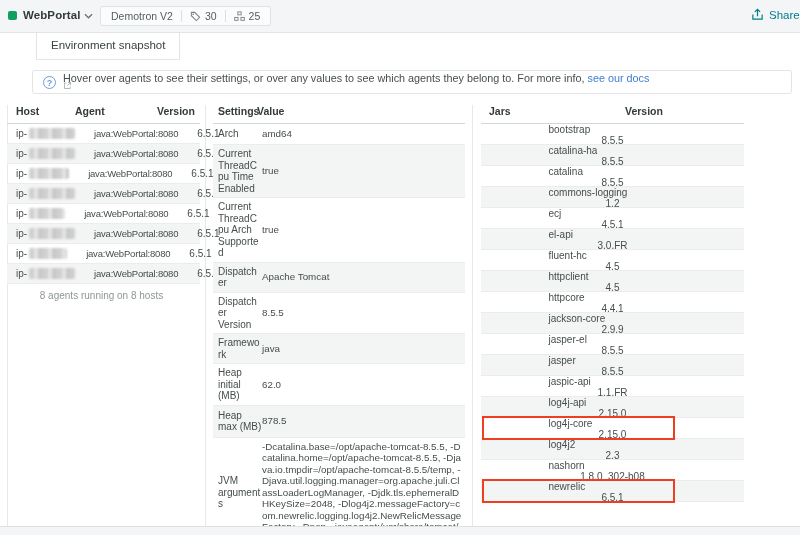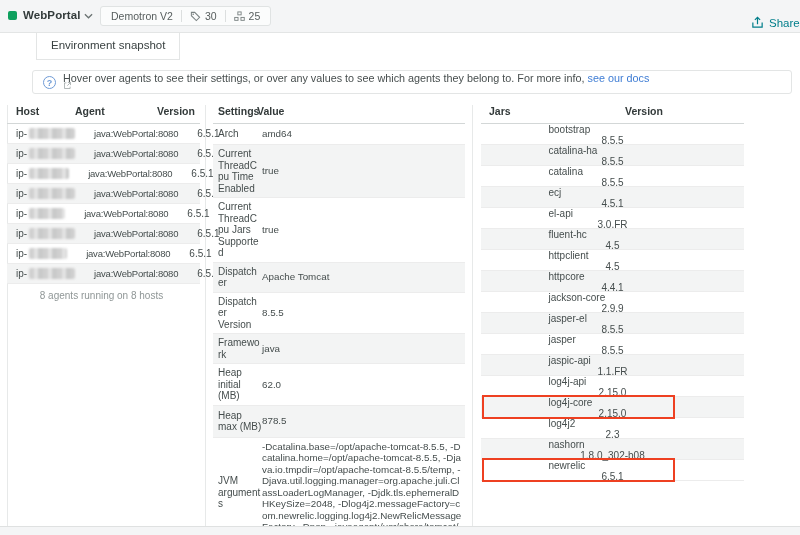--- a/index.html
+++ b/index.html
@@ -23,21 +23,21 @@
   .app-caret{position:absolute; left:84px; top:13px;}
   .entity-pill{
     position:absolute; left:100px; top:6px; height:20px;
     display:flex; align-items:center; gap:8px; padding:0 10px;
     background:#fbfcfc; border:1px solid #e0e3e3; border-radius:3px;
     font-size:10.5px; color:#565d5d;
   }
   .psep{width:1px; height:12px; background:#dcdfdf;}
   .pill-item{display:flex; align-items:center; gap:4px;}
   .share-btn{
-    position:absolute; left:751px; top:16px; display:flex; align-items:center; gap:5px;
+    position:absolute; left:751px; top:8px; display:flex; align-items:center; gap:5px;
     color:var(--teal); font-size:11.5px; white-space:nowrap; cursor:pointer;
   }
 
   
   .card{
     position:absolute; top:32px; left:0; width:800px; height:495px;
     background:#fff; border-top:1px solid var(--border); border-bottom:1px solid #dfe1e1;
     overflow:hidden;
   }
   .tab{
@@ -249,21 +249,21 @@
     <div id="settings-rows">
         <div class="srow">
     <span class="slabel">Arch</span>
     <span class="sval"><span>amd64</span></span>
   </div>
         <div class="srow">
     <span class="slabel">Current ThreadCpu Time Enabled</span>
     <span class="sval"><span>true</span></span>
   </div>
         <div class="srow">
-    <span class="slabel">Current ThreadCpu Jars Supported</span>
+    <span class="slabel">Current ThreadCpu Arch Supported</span>
     <span class="sval"><span>true</span></span>
   </div>
         <div class="srow">
     <span class="slabel">Dispatcher</span>
     <span class="sval"><span>Apache Tomcat</span></span>
   </div>
         <div class="srow minh2">
     <span class="slabel">Dispatcher Version</span>
     <span class="sval"><span>8.5.5</span></span>
   </div>
@@ -298,20 +298,24 @@
   </div>
         <div class="jrow">
     <span class="jname">catalina-ha</span>
     <span class="jver">8.5.5</span>
   </div>
         <div class="jrow">
     <span class="jname">catalina</span>
     <span class="jver">8.5.5</span>
   </div>
         <div class="jrow">
+    <span class="jname">commons-logging</span>
+    <span class="jver">1.2</span>
+  </div>
+        <div class="jrow">
     <span class="jname">ecj</span>
     <span class="jver">4.5.1</span>
   </div>
         <div class="jrow">
     <span class="jname">el-api</span>
     <span class="jver">3.0.FR</span>
   </div>
         <div class="jrow">
     <span class="jname">fluent-hc</span>
     <span class="jver">4.5</span>

